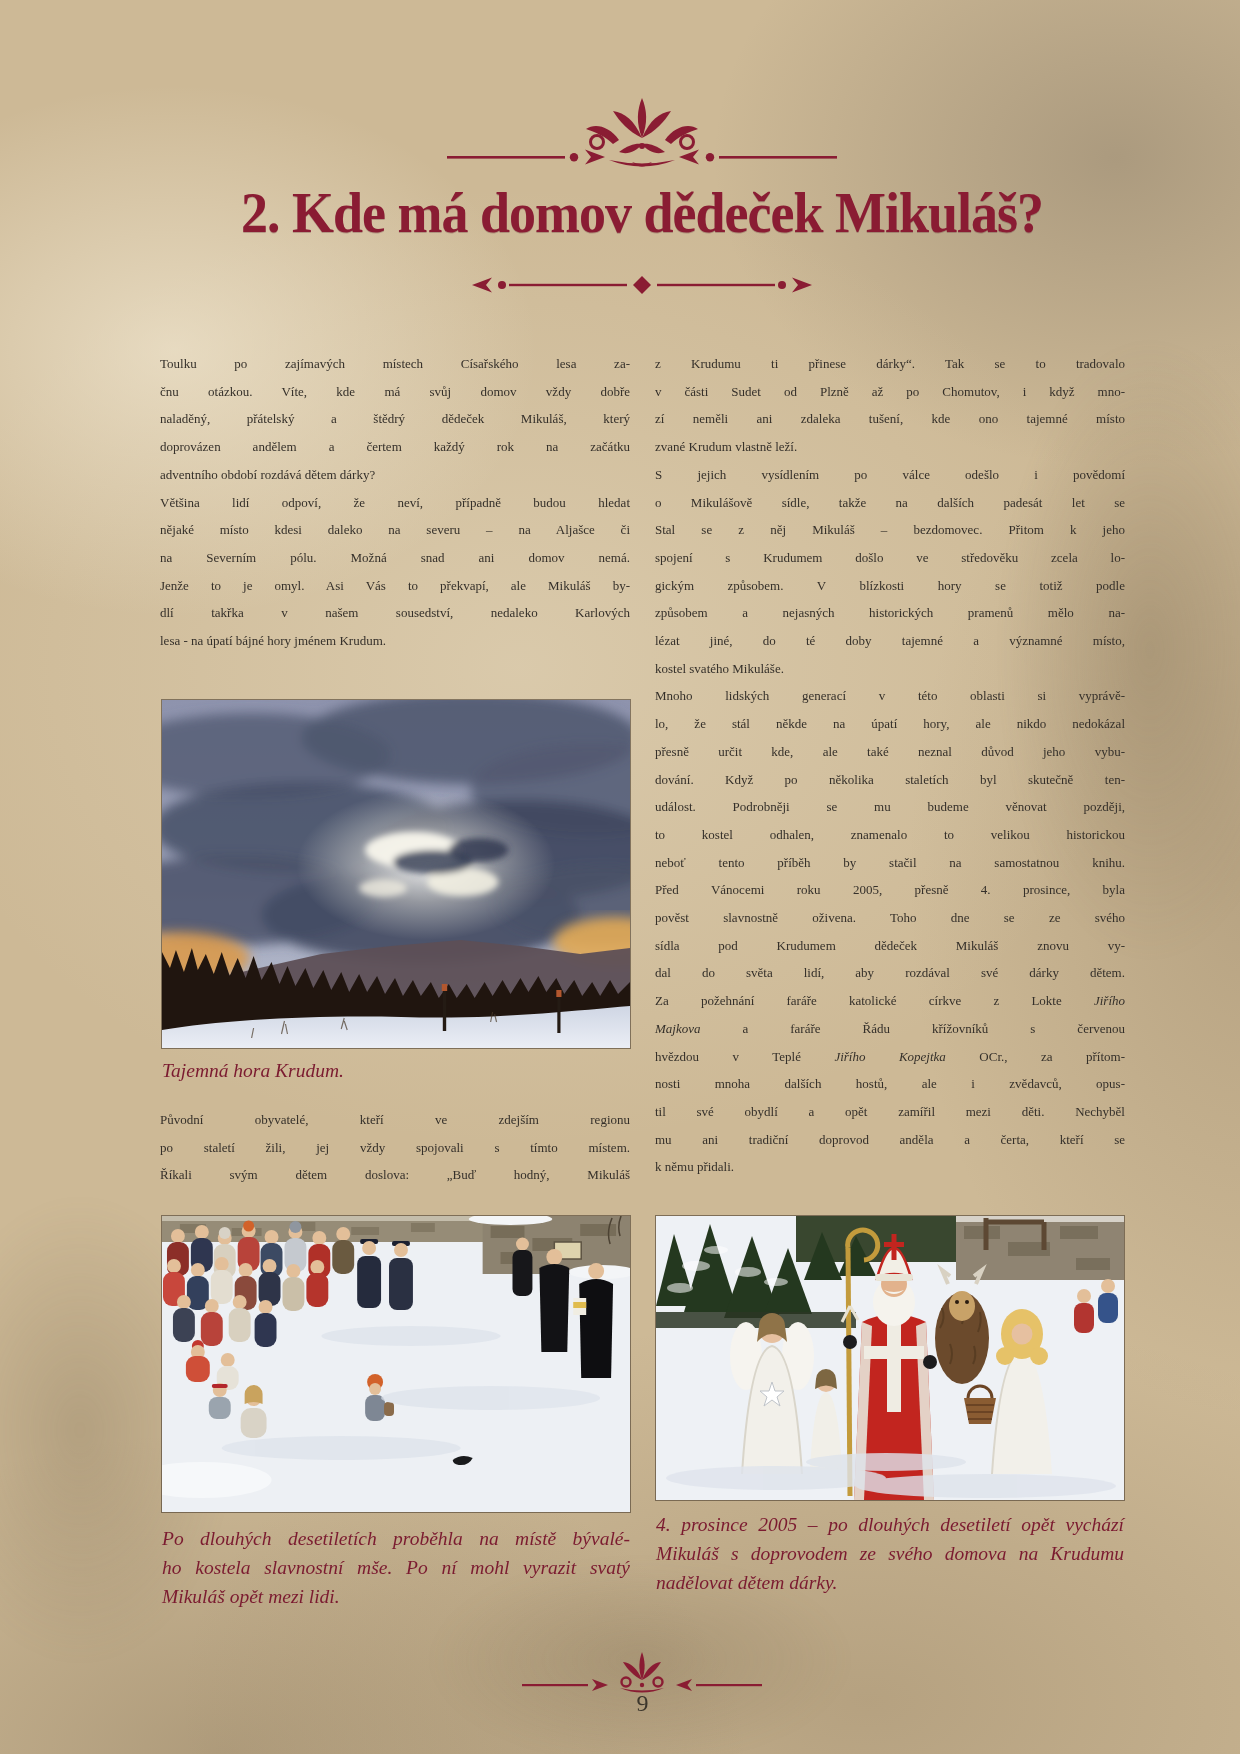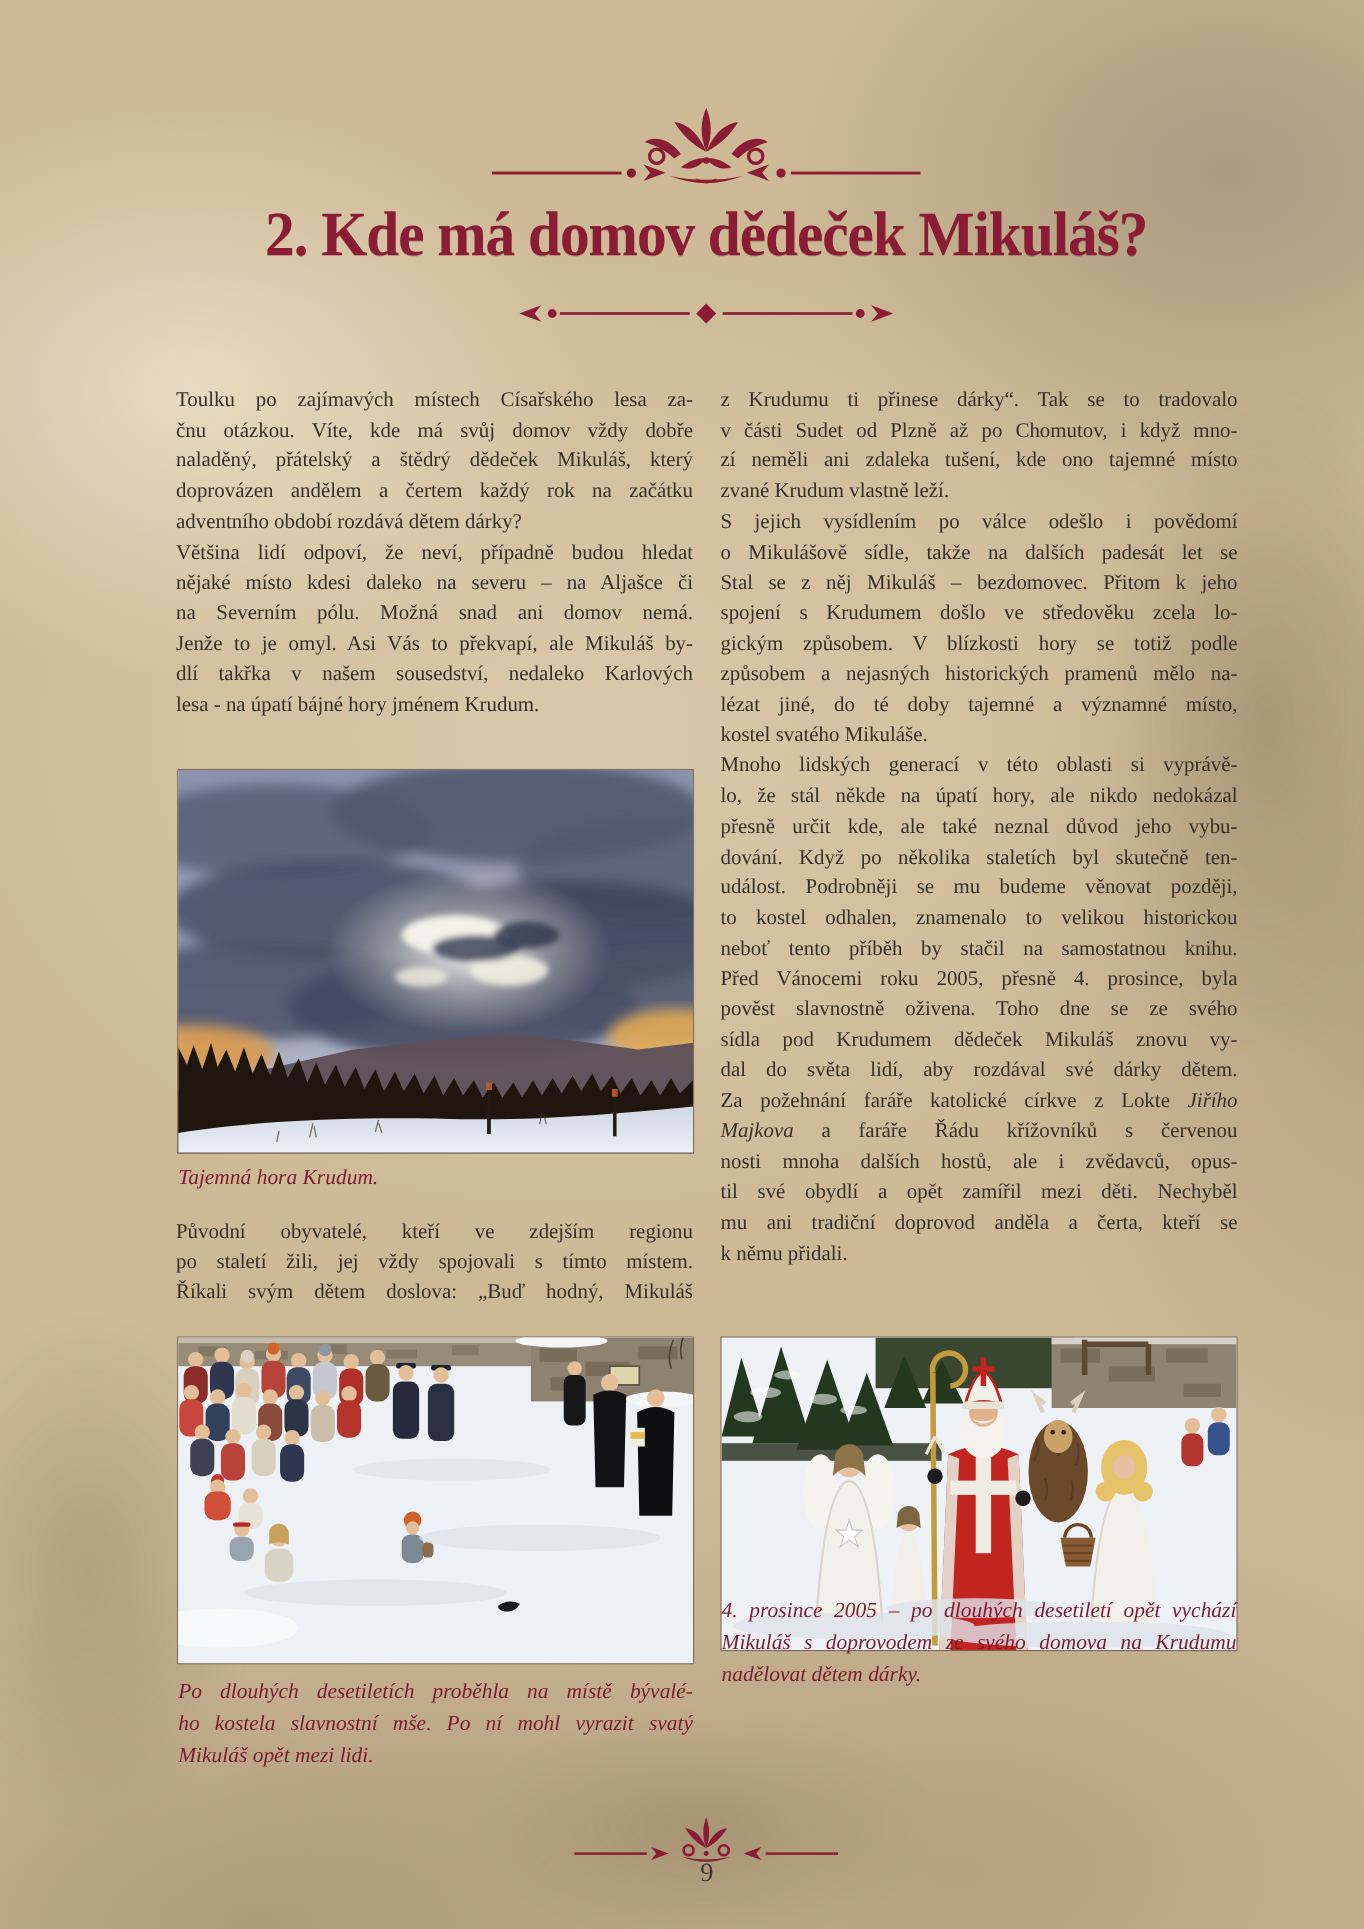--- a/index.html
+++ b/index.html
@@ -30,31 +30,31 @@
   .orn-bot   { left:522px; top:1648px; width:240px; height:50px; }
 
   .title {
     left:118px; top:184px; width:1048px; margin:0;
     font-family:"Liberation Serif","DejaVu Serif",serif; font-weight:bold;
     font-size:54px; line-height:1.1; letter-spacing:-1px; white-space:nowrap;
     color:#8a1c33; text-align:center; transform:scaleY(1.06);
     text-shadow:0 1px 0 rgba(70,20,30,.25);
   }
 
-  .body-text { font-size:19px; line-height:27.7px; }
+  .body-text { font-size:13px; line-height:27.7px; }
   .tl { text-align:justify; text-align-last:justify; }
   .tl.pend { text-align-last:left; }
   .caption { font-style:italic; color:#7b1b30; font-size:19.5px; line-height:29px; }
 
   .lcol1  { left:160px; top:350px;  width:470px; }
   .lcol2  { left:160px; top:1106px; width:470px; }
   .rcol   { left:655px; top:350px;  width:470px; }
   .cap1   { left:162px; top:1056px; width:468px; }
   .cap2   { left:162px; top:1524px; width:468px; }
-  .cap3   { left:656px; top:1450px; width:468px; }
+  .cap3   { left:656px; top:1510px; width:468px; }
 
   .photo { position:absolute; box-shadow:0 0 0 1px rgba(62,50,36,.55); background:#dfe2e8; }
   .photo svg { display:block; width:100%; height:100%; }
   .photo1 { left:162px; top:700px;  width:468px; height:348px; }
   .photo2 { left:162px; top:1216px; width:468px; height:296px; }
   .photo3 { left:656px; top:1216px; width:468px; height:284px; }
 
   .pagenum { left:160px; top:1690px; width:965px; text-align:center;
     font-size:24px; color:#3c362c; }
 </style>
@@ -338,20 +338,21 @@
       <div class="tl">dování. Když po několika staletích byl skutečně ten-</div>
       <div class="tl">událost. Podrobněji se mu budeme věnovat později,</div>
       <div class="tl">to kostel odhalen, znamenalo to velikou historickou</div>
       <div class="tl">neboť tento příběh by stačil na samostatnou knihu.</div>
       <div class="tl">Před Vánocemi roku 2005, přesně 4. prosince, byla</div>
       <div class="tl">pověst slavnostně oživena. Toho dne se ze svého</div>
       <div class="tl">sídla pod Krudumem dědeček Mikuláš znovu vy-</div>
       <div class="tl">dal do světa lidí, aby rozdával své dárky dětem.</div>
       <div class="tl">Za požehnání faráře katolické církve z Lokte <i>Jiřího</i></div>
       <div class="tl"><i>Majkova</i> a faráře Řádu křížovníků s červenou</div>
+      <div class="tl">hvězdou v Teplé <i>Jiřího Kopejtka</i> OCr., za přítom-</div>
       <div class="tl">nosti mnoha dalších hostů, ale i zvědavců, opus-</div>
       <div class="tl">til své obydlí a opět zamířil mezi děti. Nechyběl</div>
       <div class="tl">mu ani tradiční doprovod anděla a čerta, kteří se</div>
       <div class="tl pend">k němu přidali.</div>
     </div>
 
   <figure class="photo photo3" style="margin:0">
     <svg viewBox="0 0 468 284" preserveAspectRatio="none">
       <rect width="468" height="284" fill="#eef1f5"></rect>
       <rect x="140" y="0" width="180" height="46" fill="#39472f"></rect>

